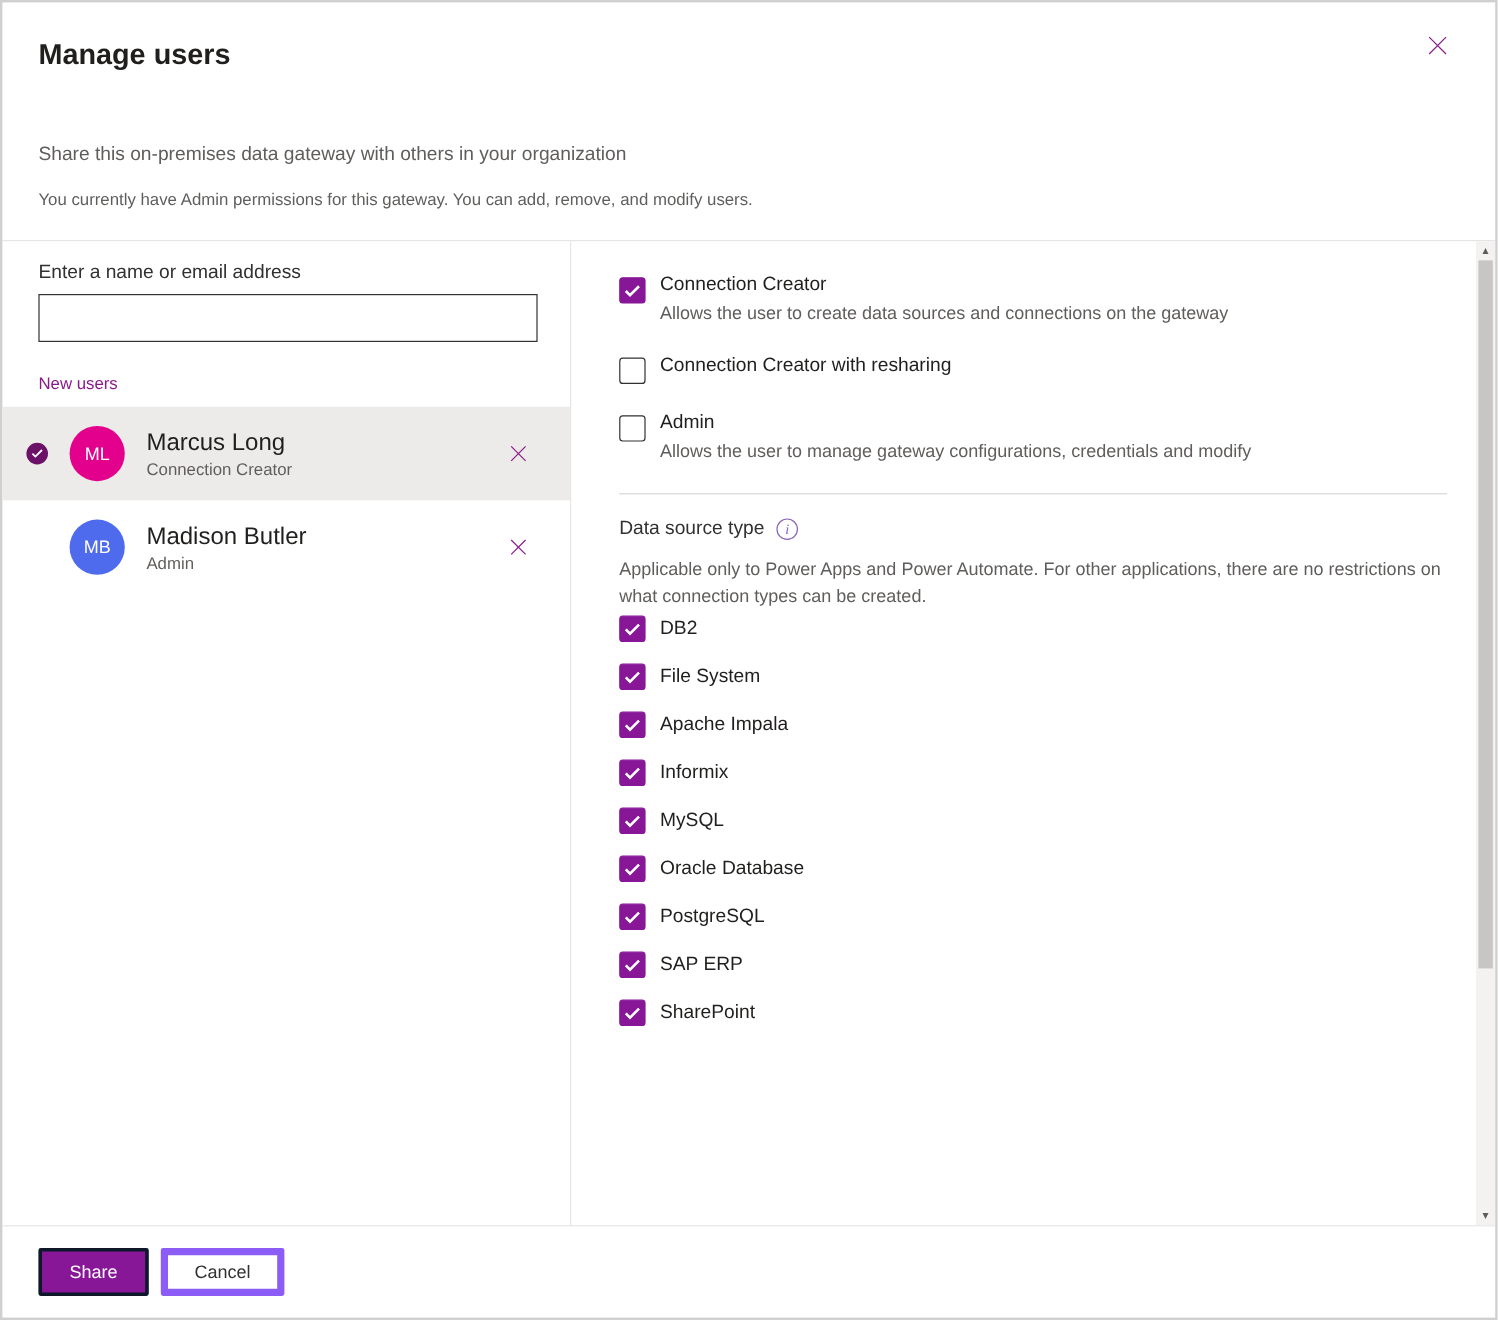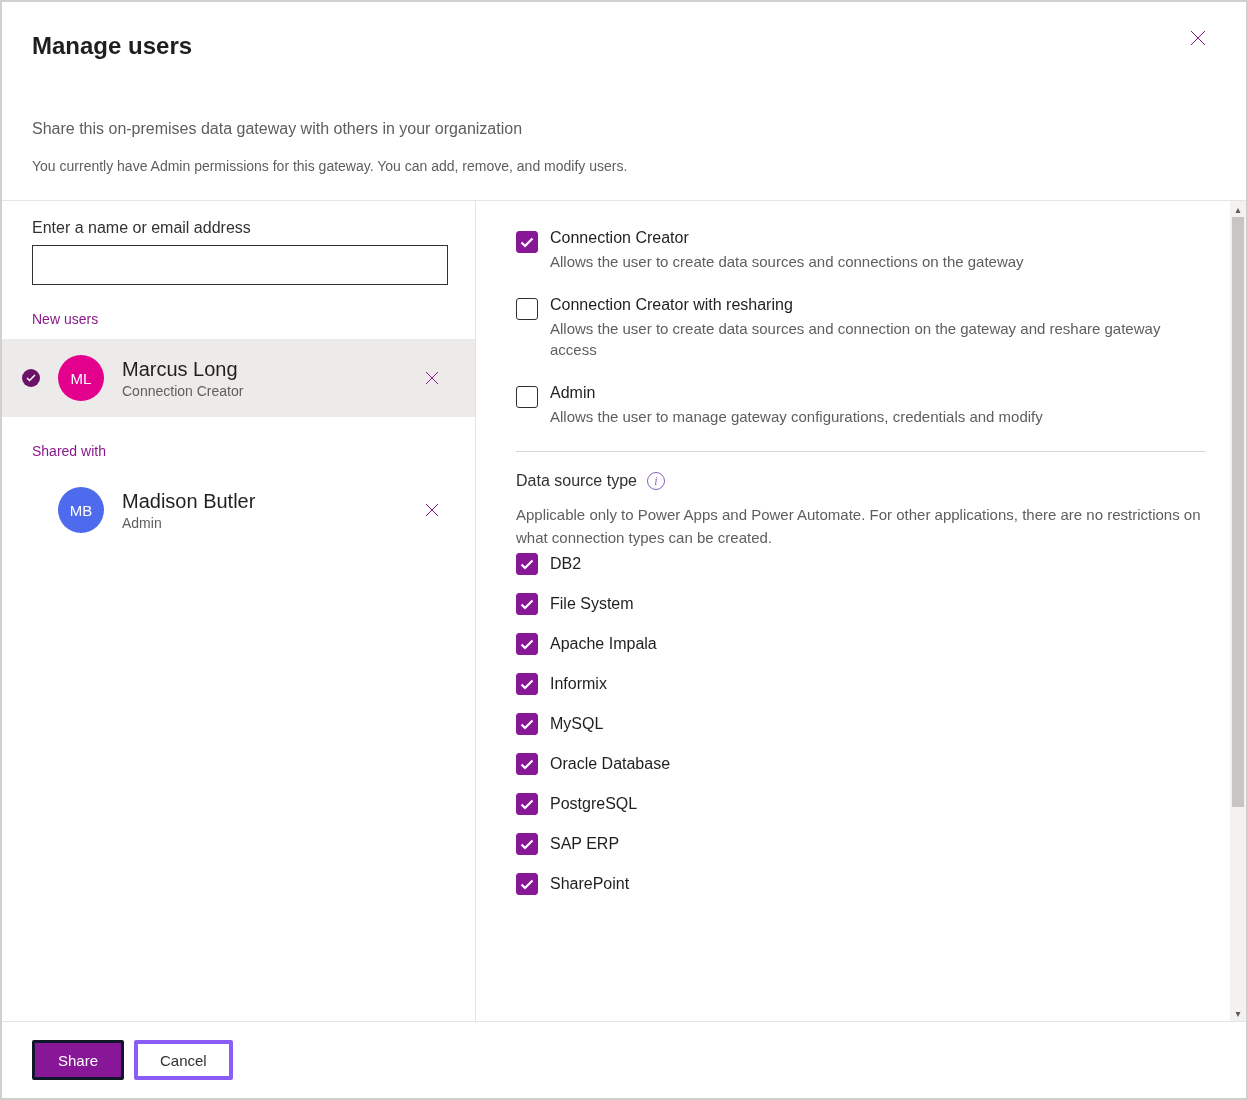--- a/index.html
+++ b/index.html
@@ -271,21 +271,21 @@
       justify-content: center;
     }
     .btn-primary {
       background: #881798;
       color: #fff;
       border: 3px solid #0f172a;
     }
     .btn-secondary {
       background: #fff;
       color: #323130;
-      border: 4px solid #8b5cf6;
+      border: 6px solid #8b5cf6;
     }
     svg { display: block; }
   </style>
 </head>
 <body>
 
 <div class="dialog">
 
   <div class="dialog-header">
     <div class="close-icon">
@@ -321,21 +321,20 @@
           <div class="user-role">Connection Creator</div>
         </div>
         <div class="remove-user">
           <svg width="14" height="14" viewBox="0 0 14 14">
               <line x1="1" y1="1" x2="13" y2="13" stroke="currentColor" stroke-width="1"></line>
               <line x1="13" y1="1" x2="1" y2="13" stroke="currentColor" stroke-width="1"></line>
             </svg>
         </div>
       </div>
 
-      <div class="section-heading">Shared with</div>
 
       <div class="user-row">
         <div class="selected-badge hidden"></div>
         <div class="avatar blue">MB</div>
         <div class="user-info">
           <div class="user-name">Madison Butler</div>
           <div class="user-role">Admin</div>
         </div>
         <div class="remove-user">
           <svg width="14" height="14" viewBox="0 0 14 14">
@@ -357,21 +356,20 @@
             </div>
             <div class="role-texts">
               <div class="role-title">Connection Creator</div>
               <div class="role-desc">Allows the user to create data sources and connections on the gateway</div>
             </div>
           </div>
           <div class="role-option">
             <div class="checkbox"></div>
             <div class="role-texts">
               <div class="role-title">Connection Creator with resharing</div>
-              <div class="role-desc">Allows the user to create data sources and connection on the gateway and reshare gateway access</div>
             </div>
           </div>
           <div class="role-option">
             <div class="checkbox"></div>
             <div class="role-texts">
               <div class="role-title">Admin</div>
               <div class="role-desc">Allows the user to manage gateway configurations, credentials and modify</div>
             </div>
           </div>
         </div>

